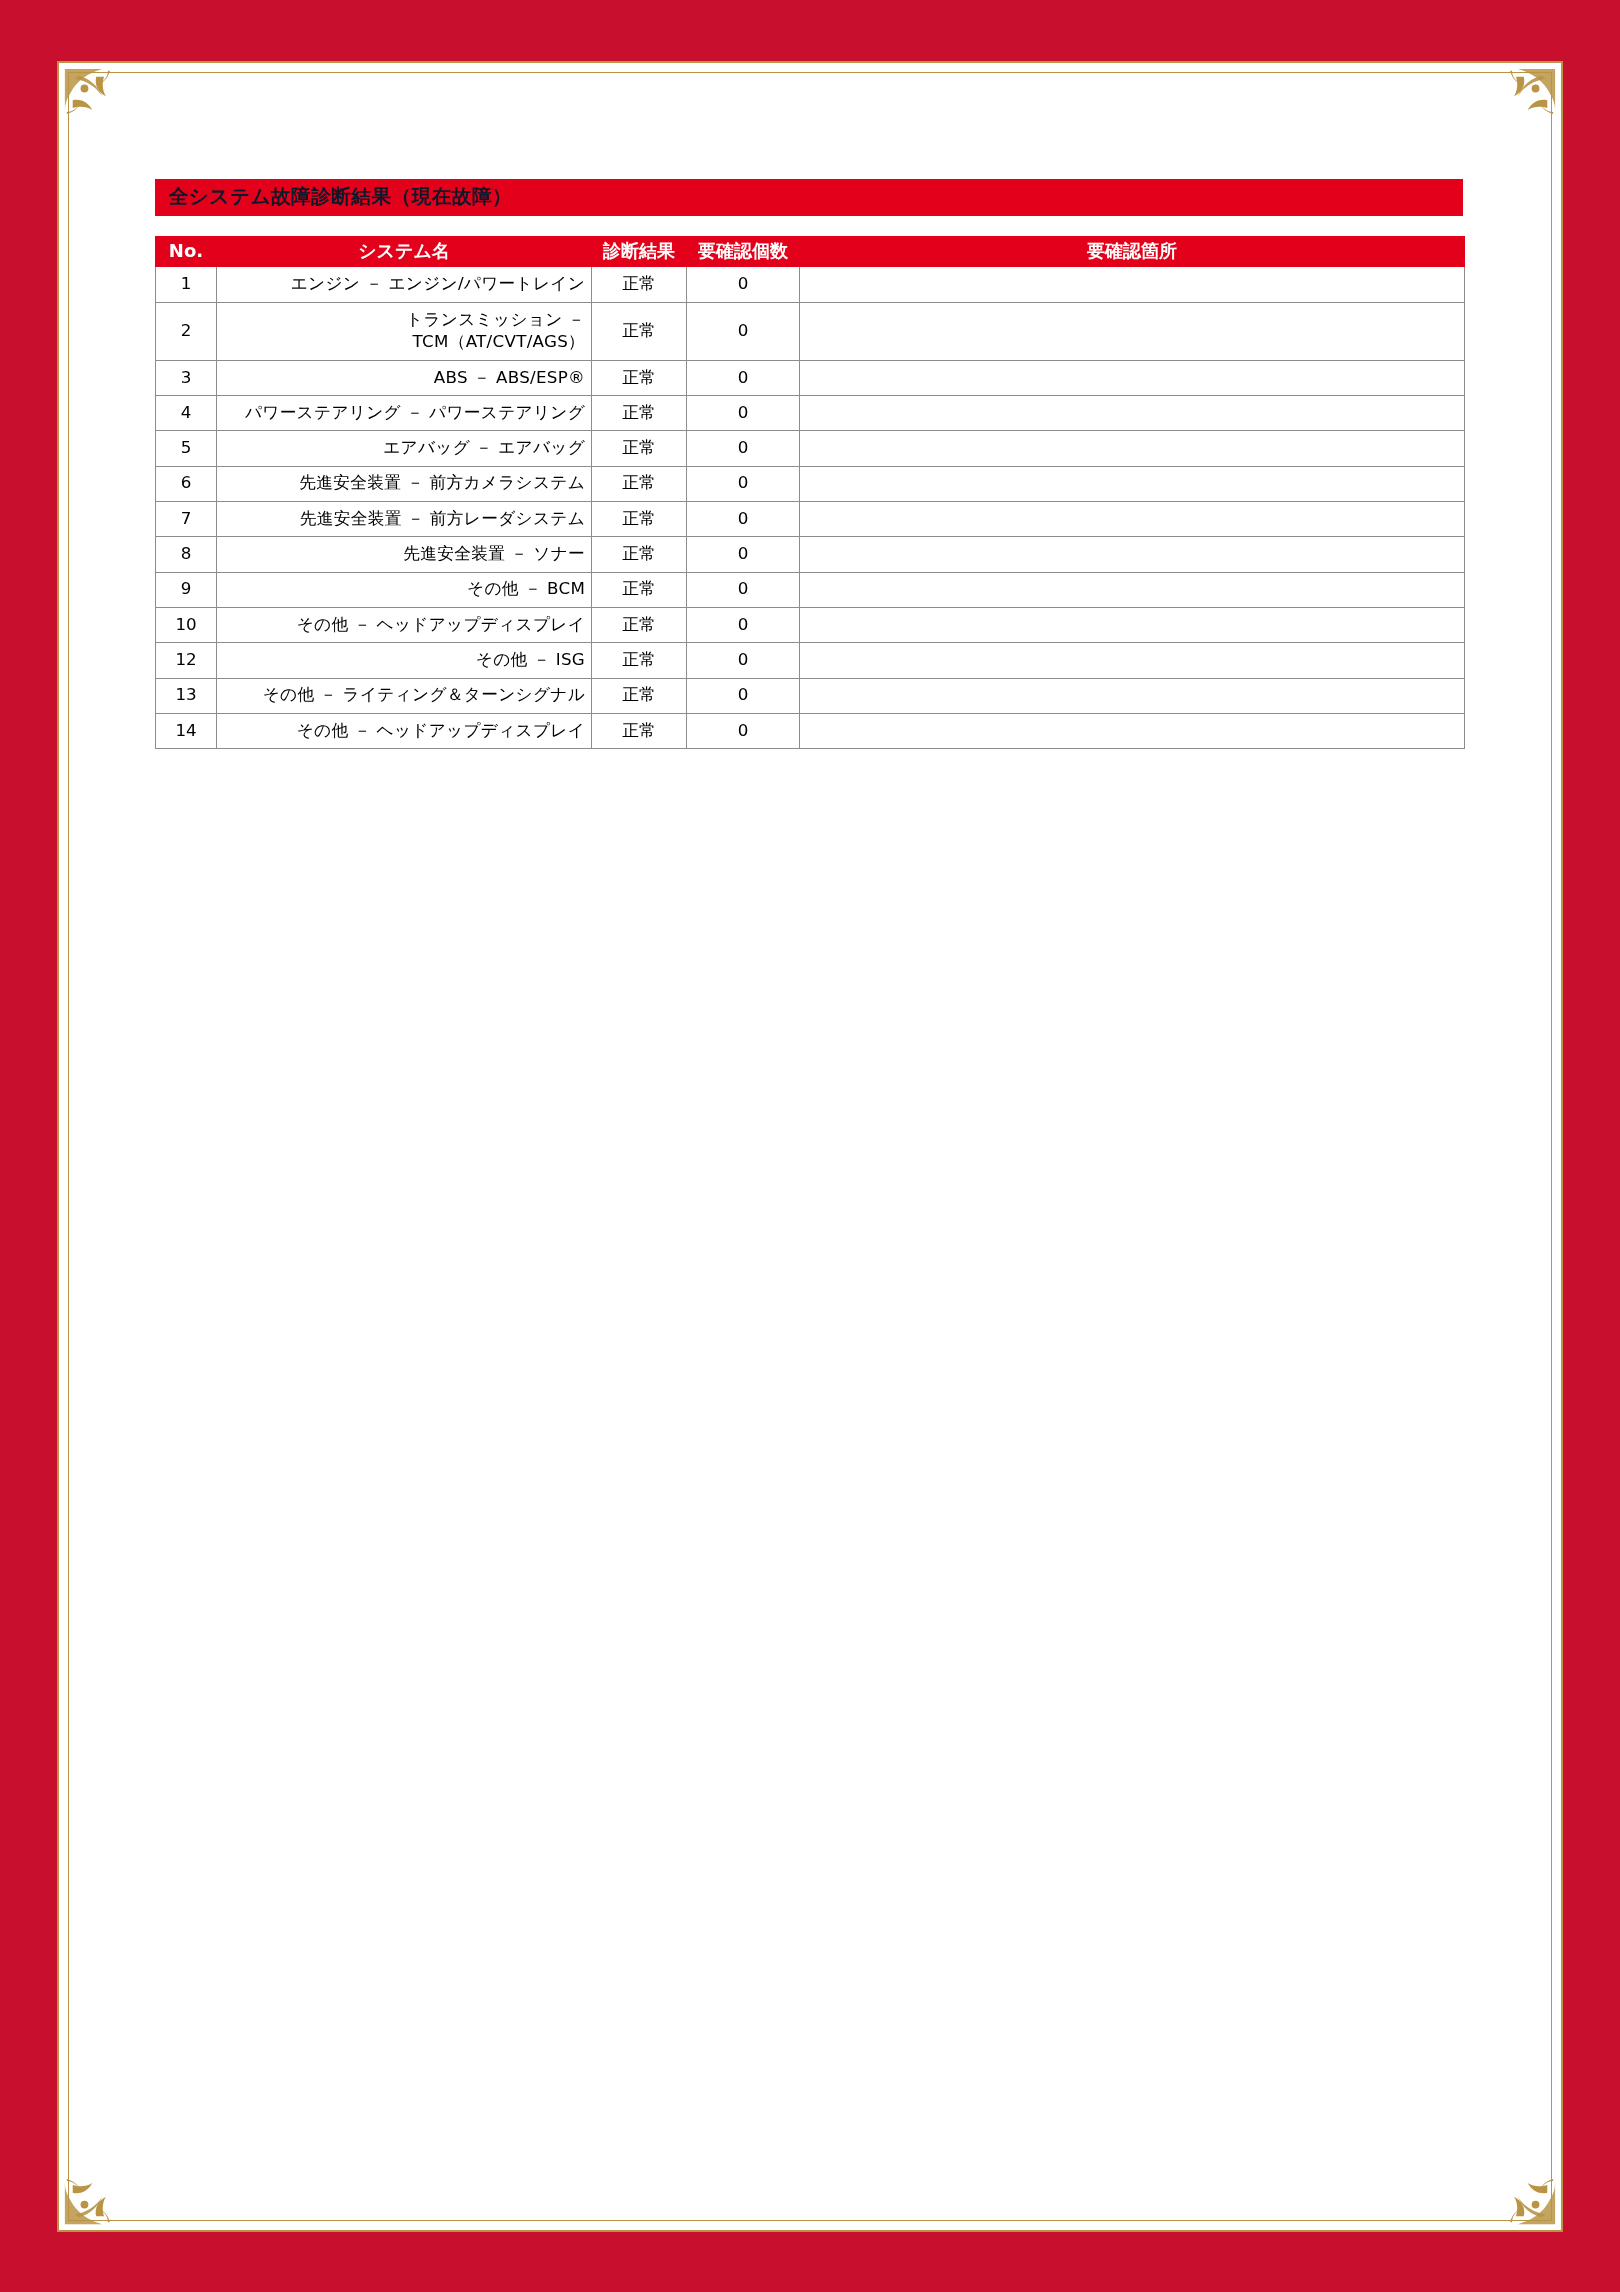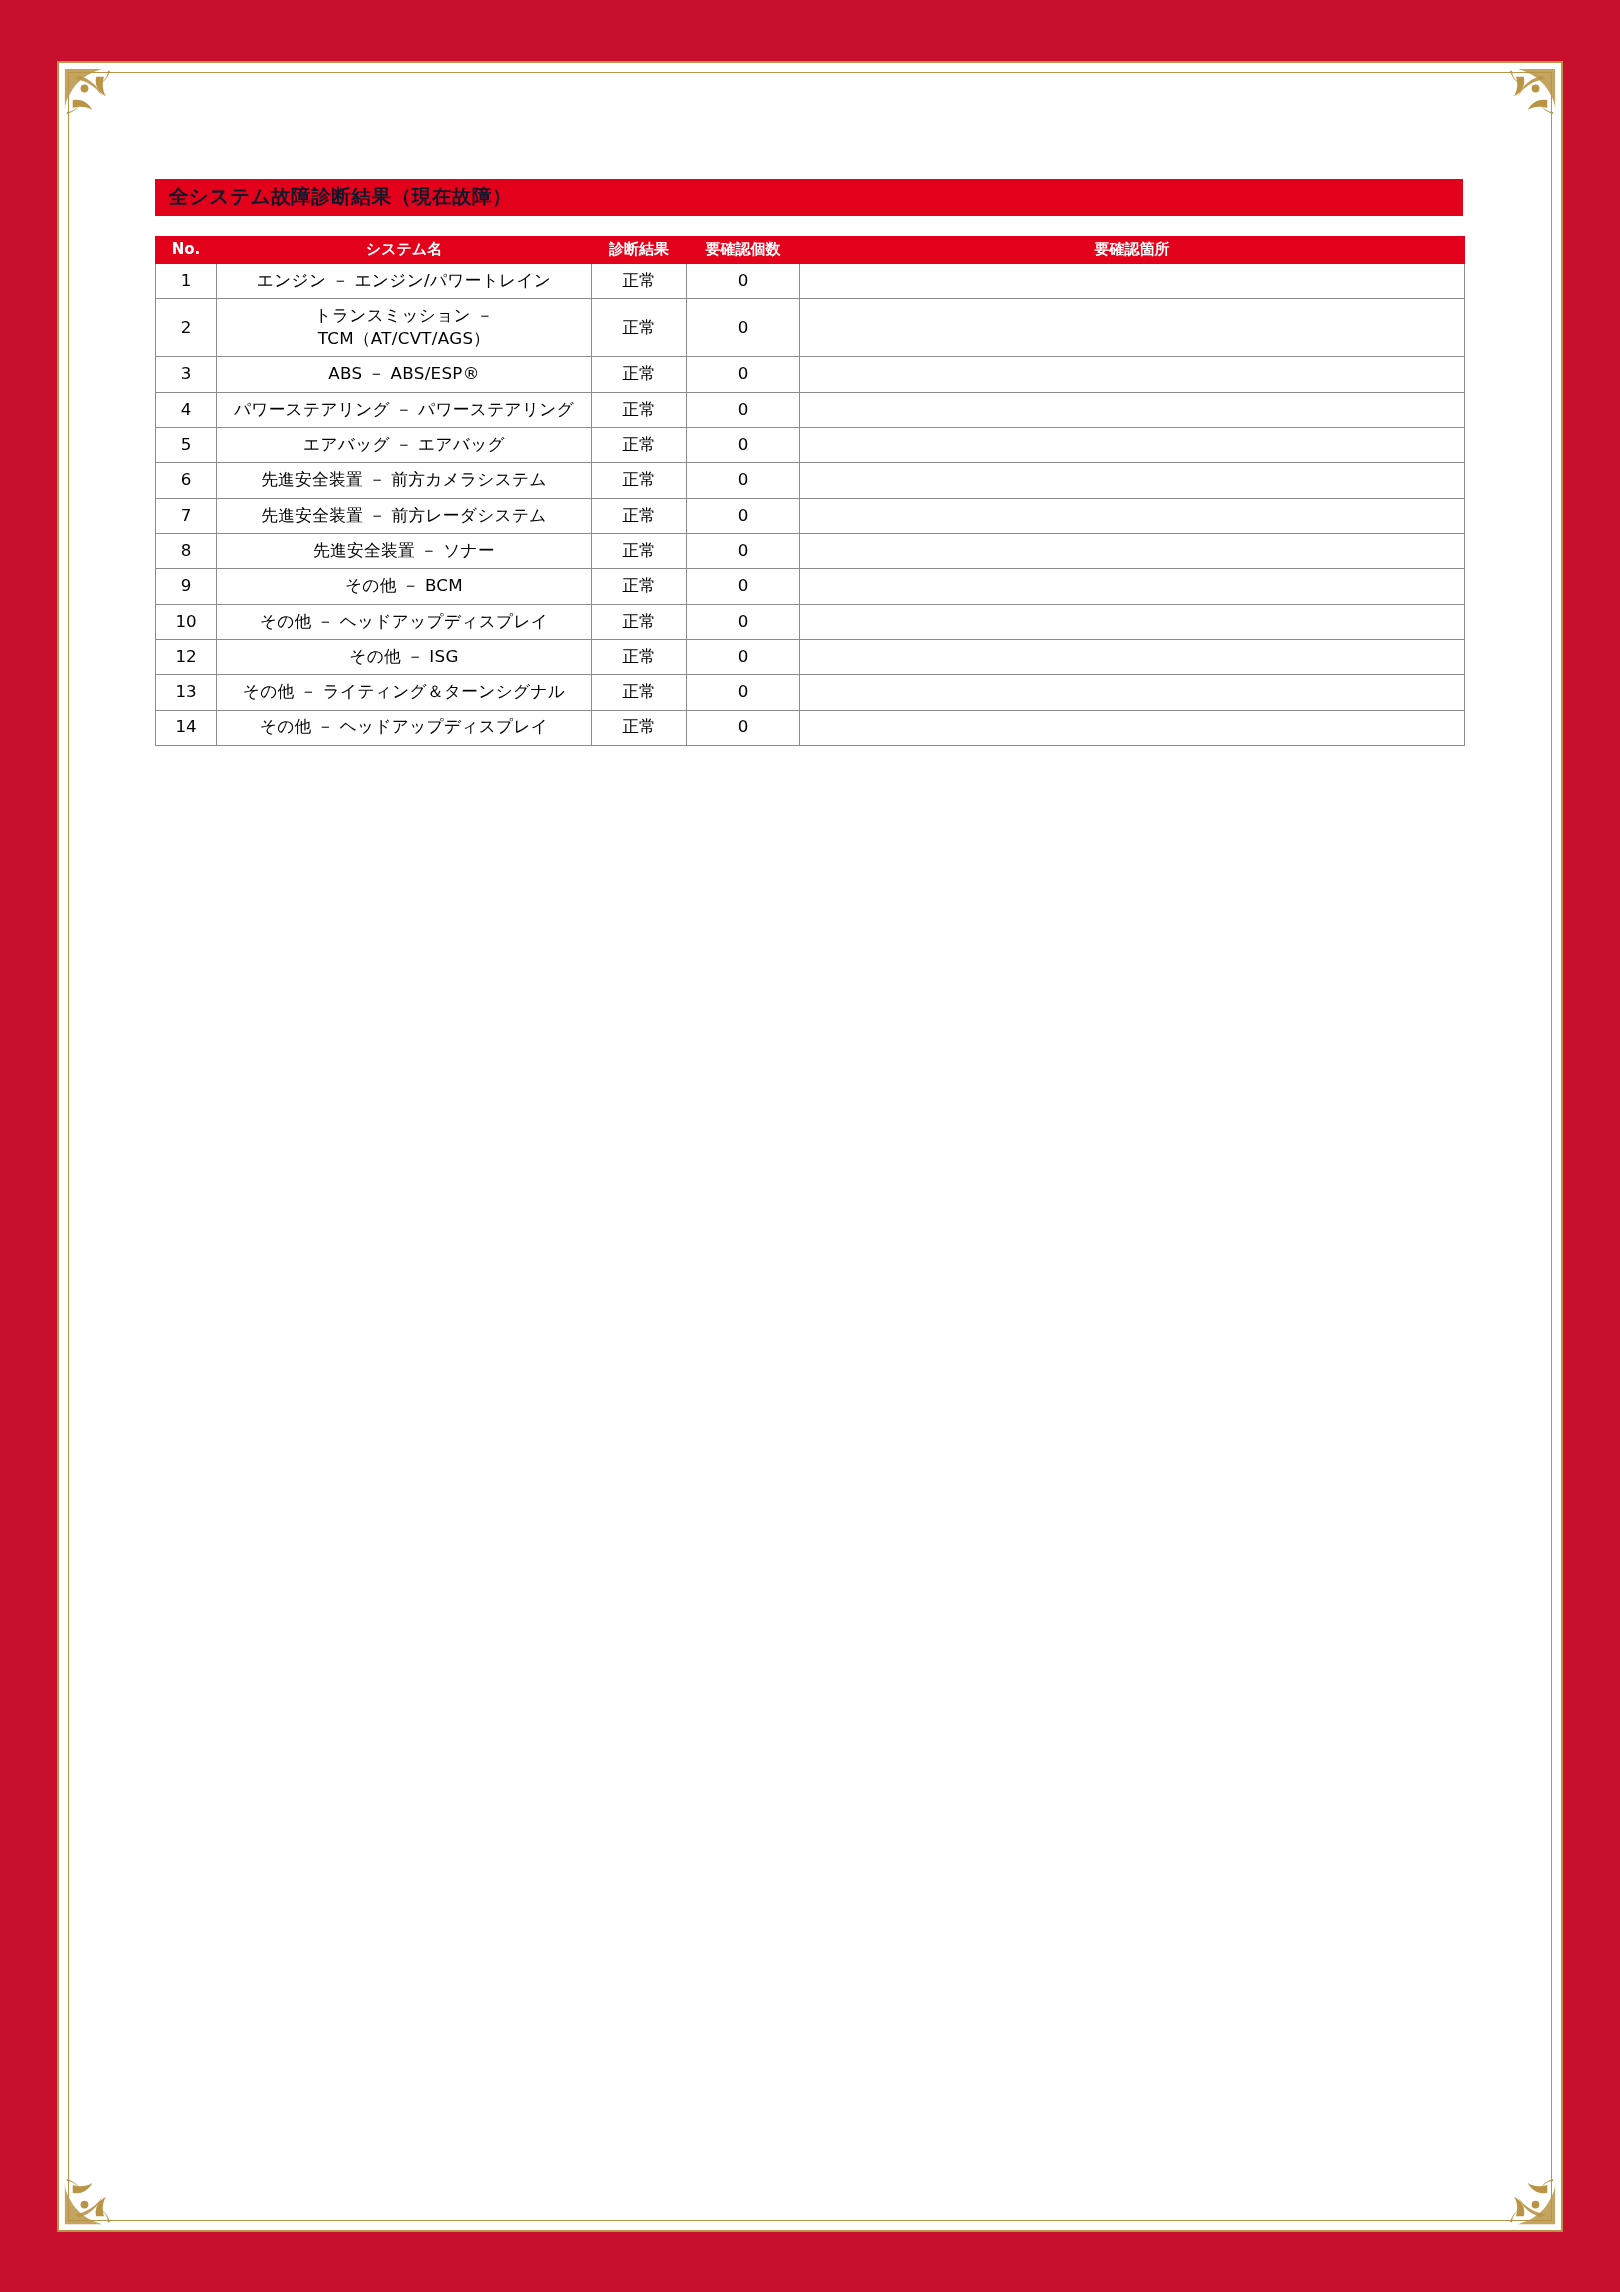--- a/index.html
+++ b/index.html
@@ -74,21 +74,21 @@
 
   table.report {
     width: 100%;
     border-collapse: collapse;
     margin-top: 19.6px;
     table-layout: fixed;
   }
   table.report th {
     background: #e2001a;
     color: #ffffff;
-    font-size: 15px;
+    font-size: 18px;
     font-weight: bold;
     border: 1px solid #e2001a;
     padding: 3.9px 2px 5.9px 2px;
     line-height: 1.1;
     margin-left: 16px;
   }
   table.report td {
     border: 1px solid #8c8c8c;
     font-size: 16.7px;
     color: #000000;
@@ -96,21 +96,21 @@
     line-height: 1.35;
     vertical-align: middle;
   }
   col.c-no      { width: 61px; }
   col.c-system  { width: 375px; }
   col.c-result  { width: 95px; }
   col.c-count   { width: 113px; }
   col.c-place   { width: 665px; }
 
   td.no      { text-align: center; font-size: 15.7px; }
-  td.system  { text-align: center; letter-spacing: 0.3px; }
+  td.system  { text-align: right; letter-spacing: 0.3px; }
   td.result  { text-align: center; margin-top: 6px; }
   td.count   { text-align: center; font-size: 15.7px; }
   td.place   { text-align: left; }
 </style>
 </head>
 <body>
 
 <div class="page">
   <div class="frame-outer"></div>
   <div class="frame-inner"></div>

